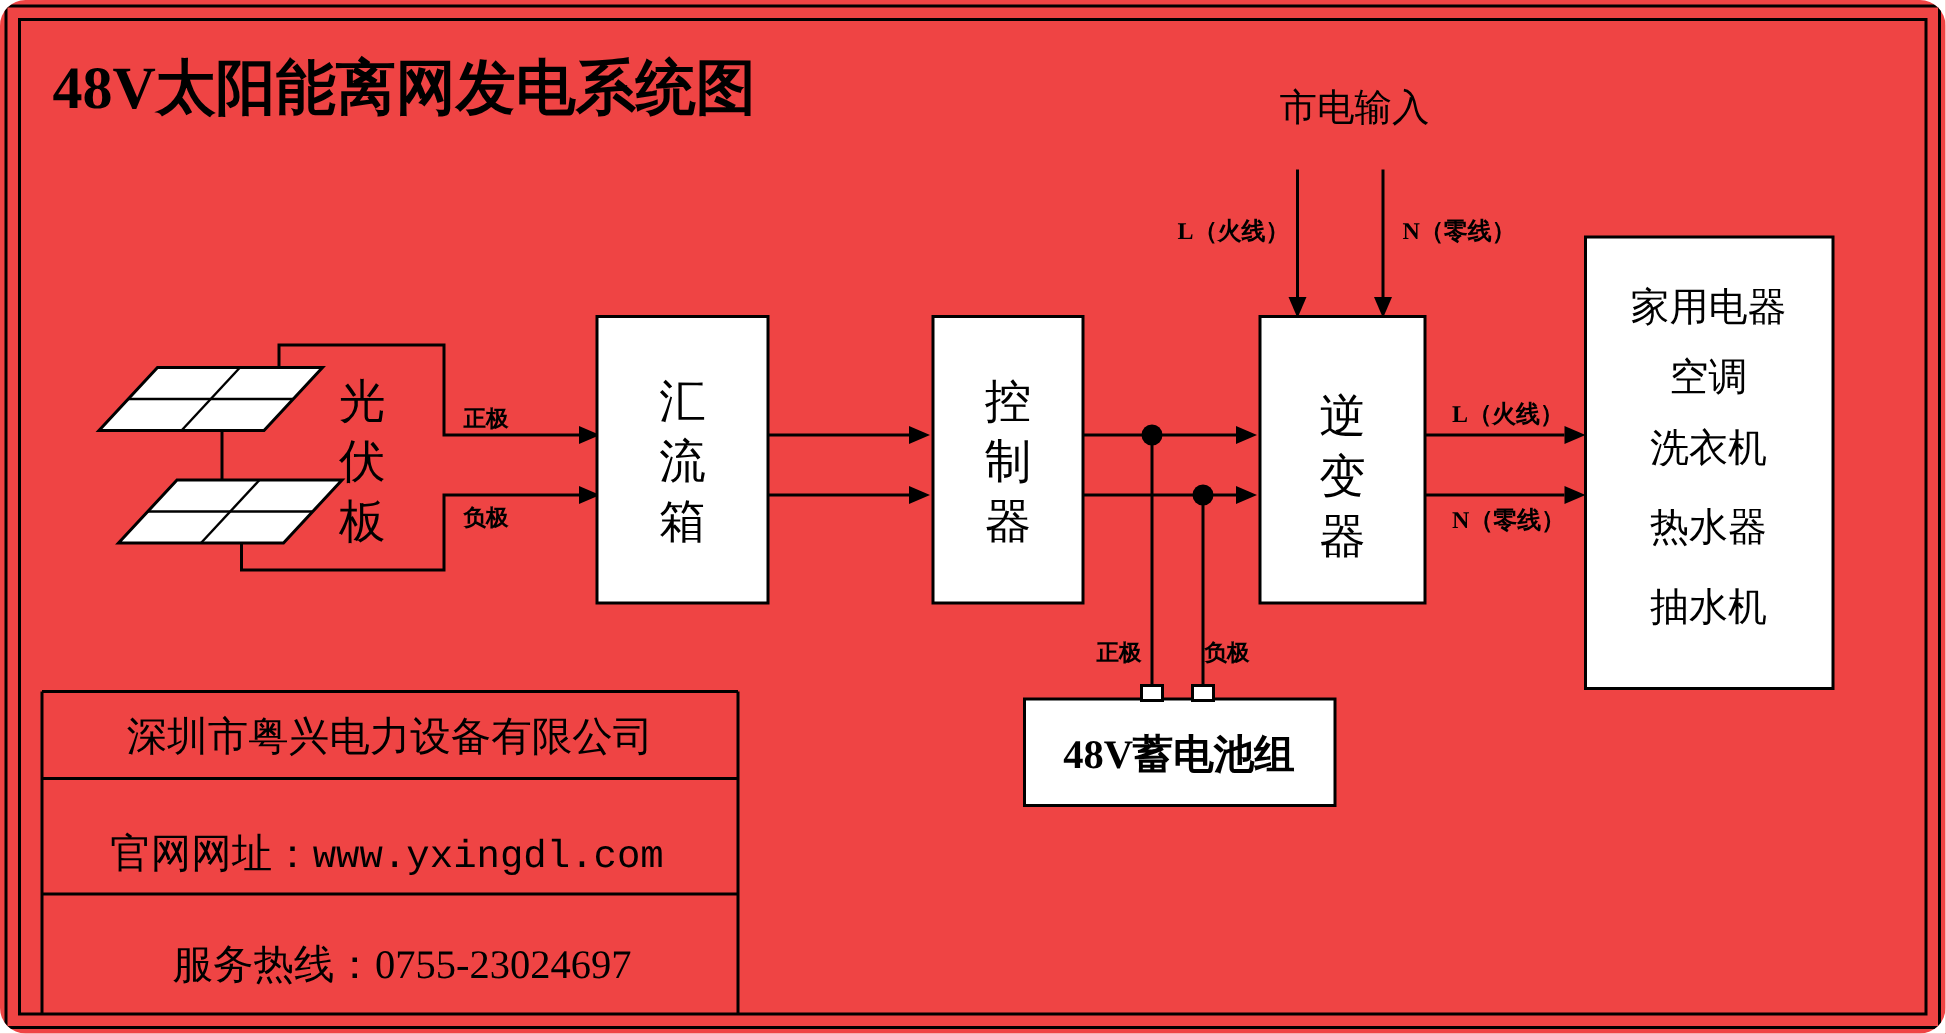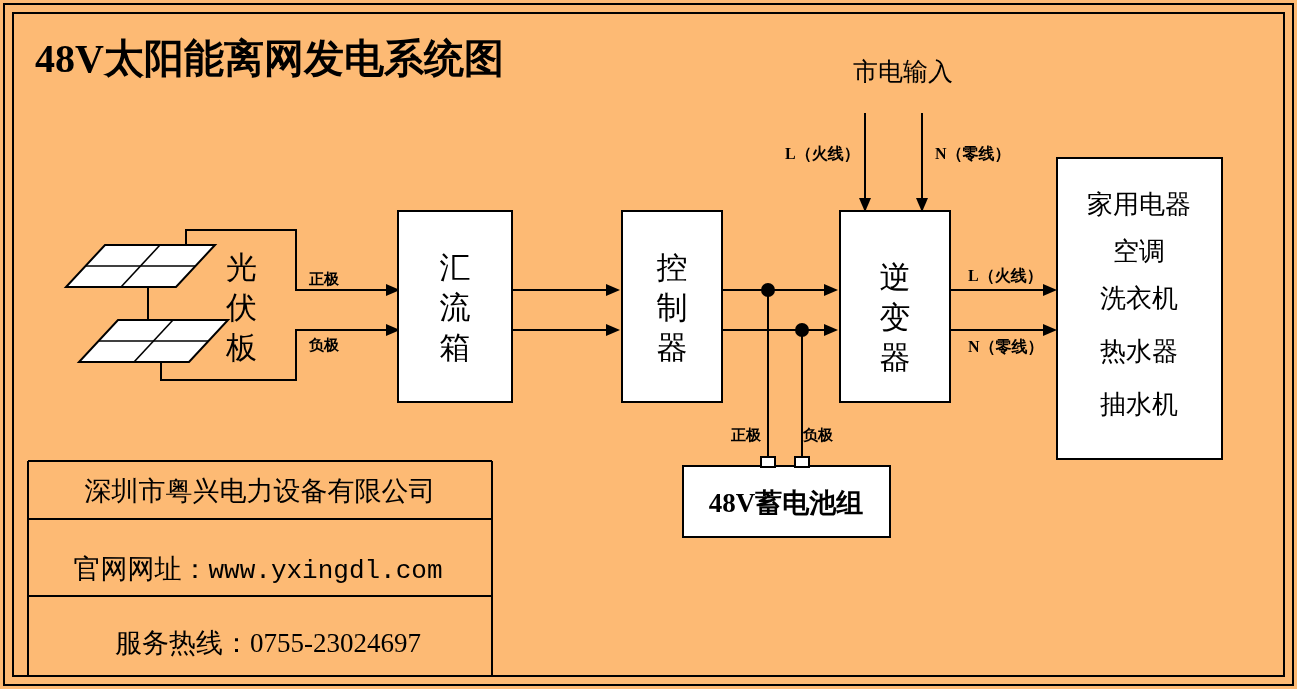--- a/index.html
+++ b/index.html
@@ -7,22 +7,23 @@
     padding: 0;
     background: #ffffff;
   }
   body {
     font-family: "Liberation Serif", "DejaVu Serif", serif;
   }
   #page {
     position: relative;
     width: 1297px;
     height: 689px;
-    background: #fdba74;
+    background: #ef4444;
     overflow: hidden;
+    border-radius: 17px;
   }
   svg#diagram {
     position: absolute;
     left: 0;
     top: 0;
     width: 1297px;
     height: 689px;
     display: block;
   }
   .stroke {

